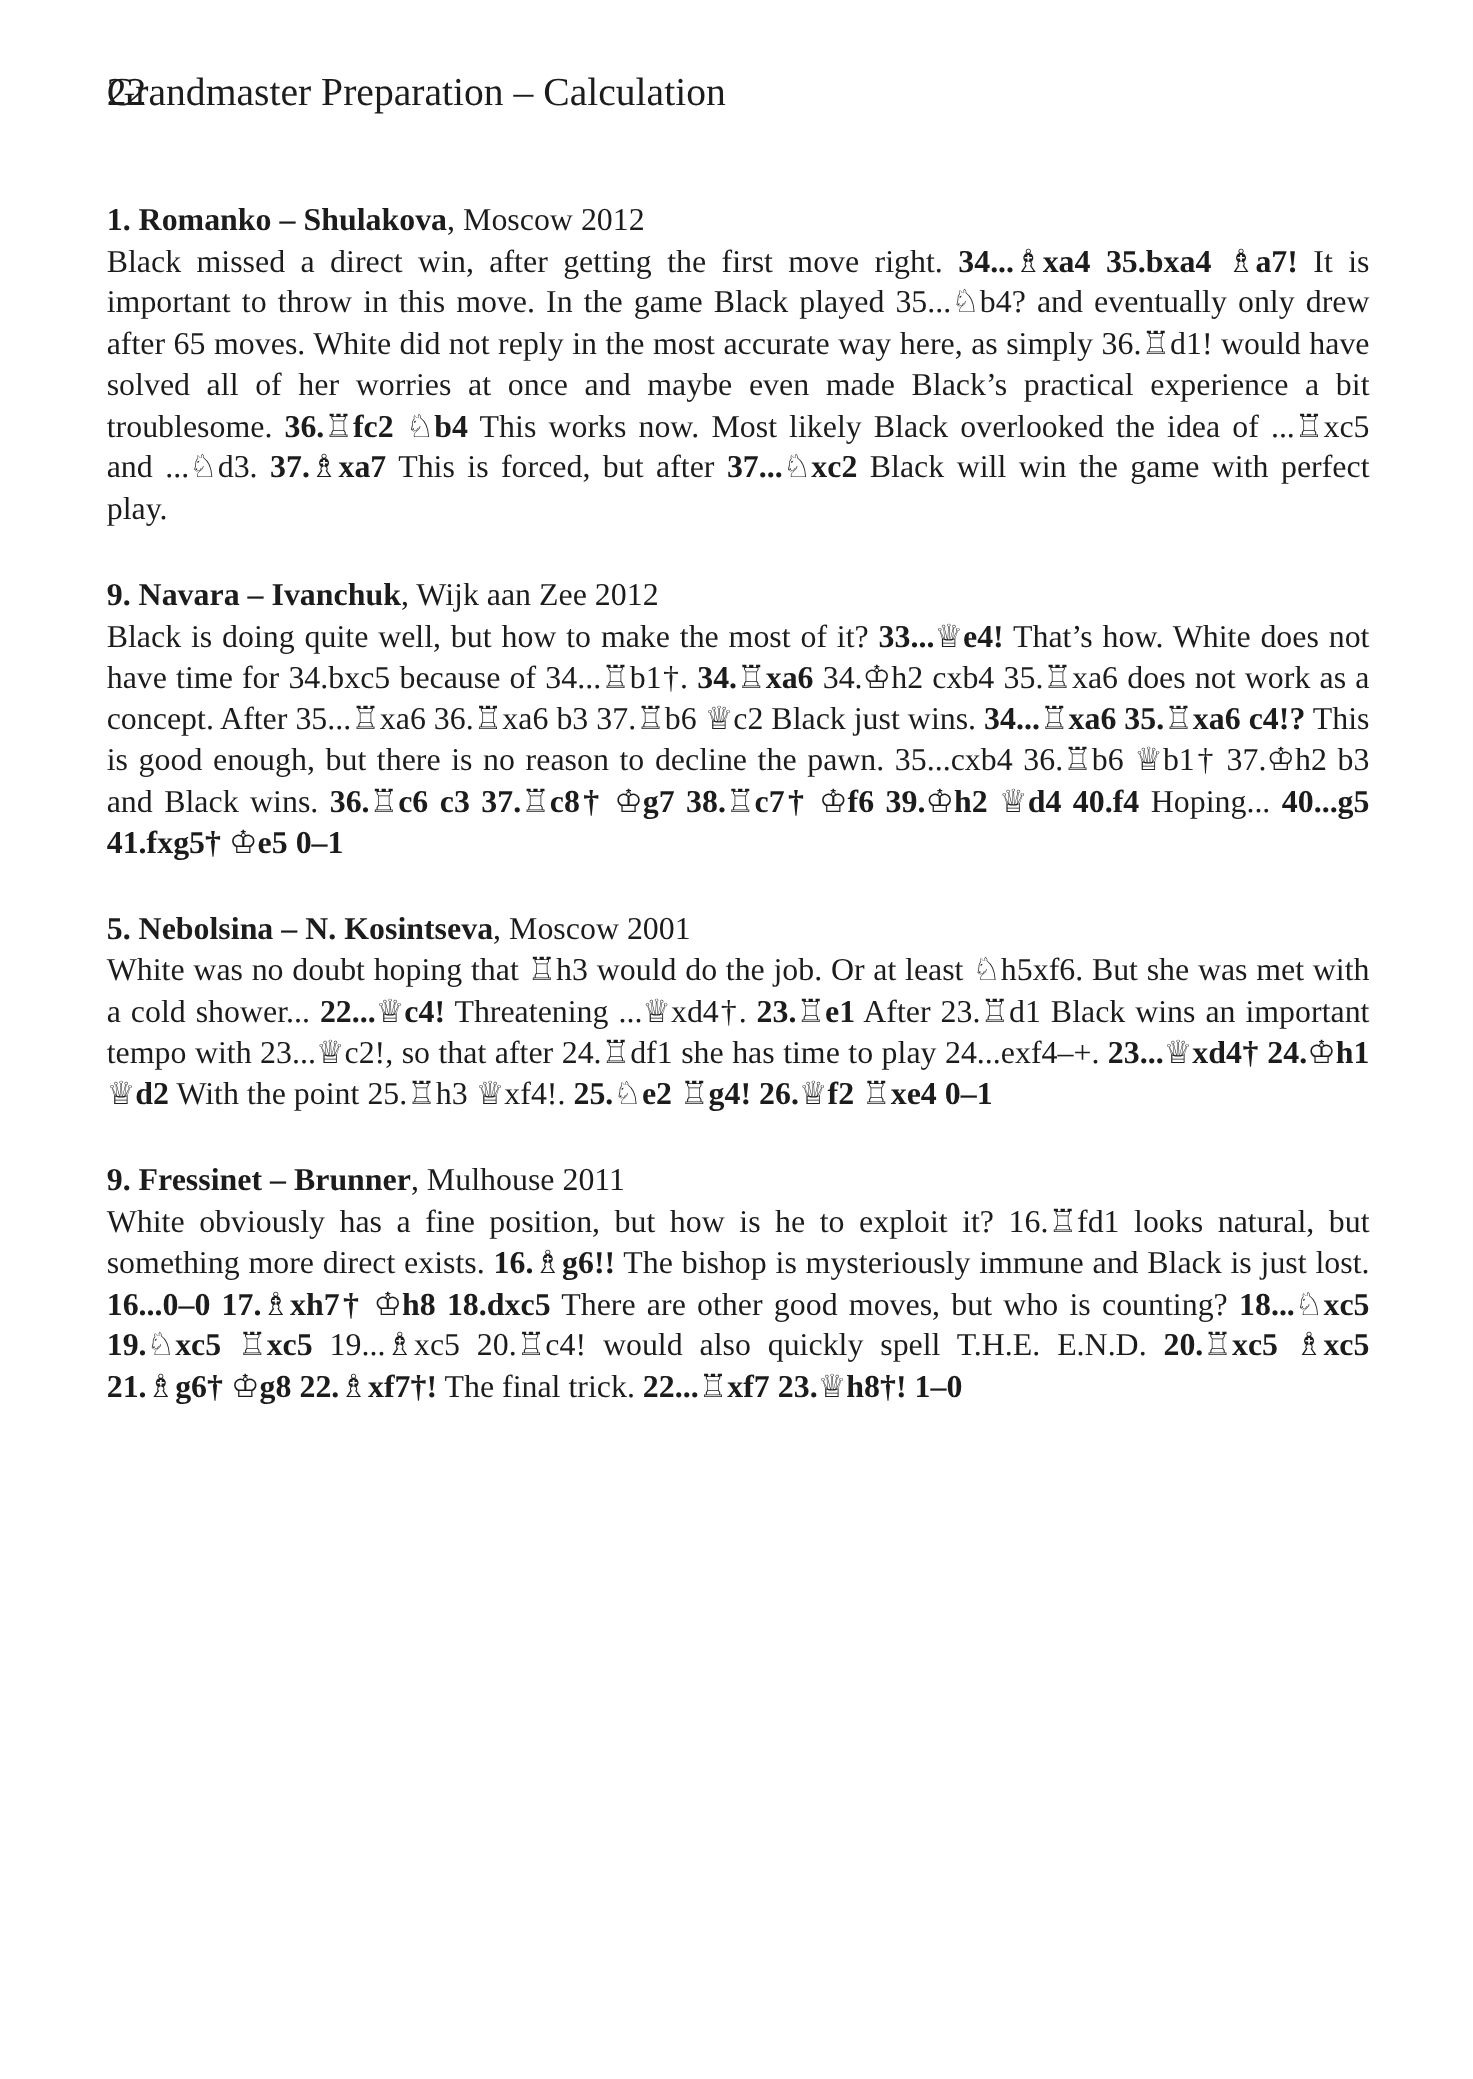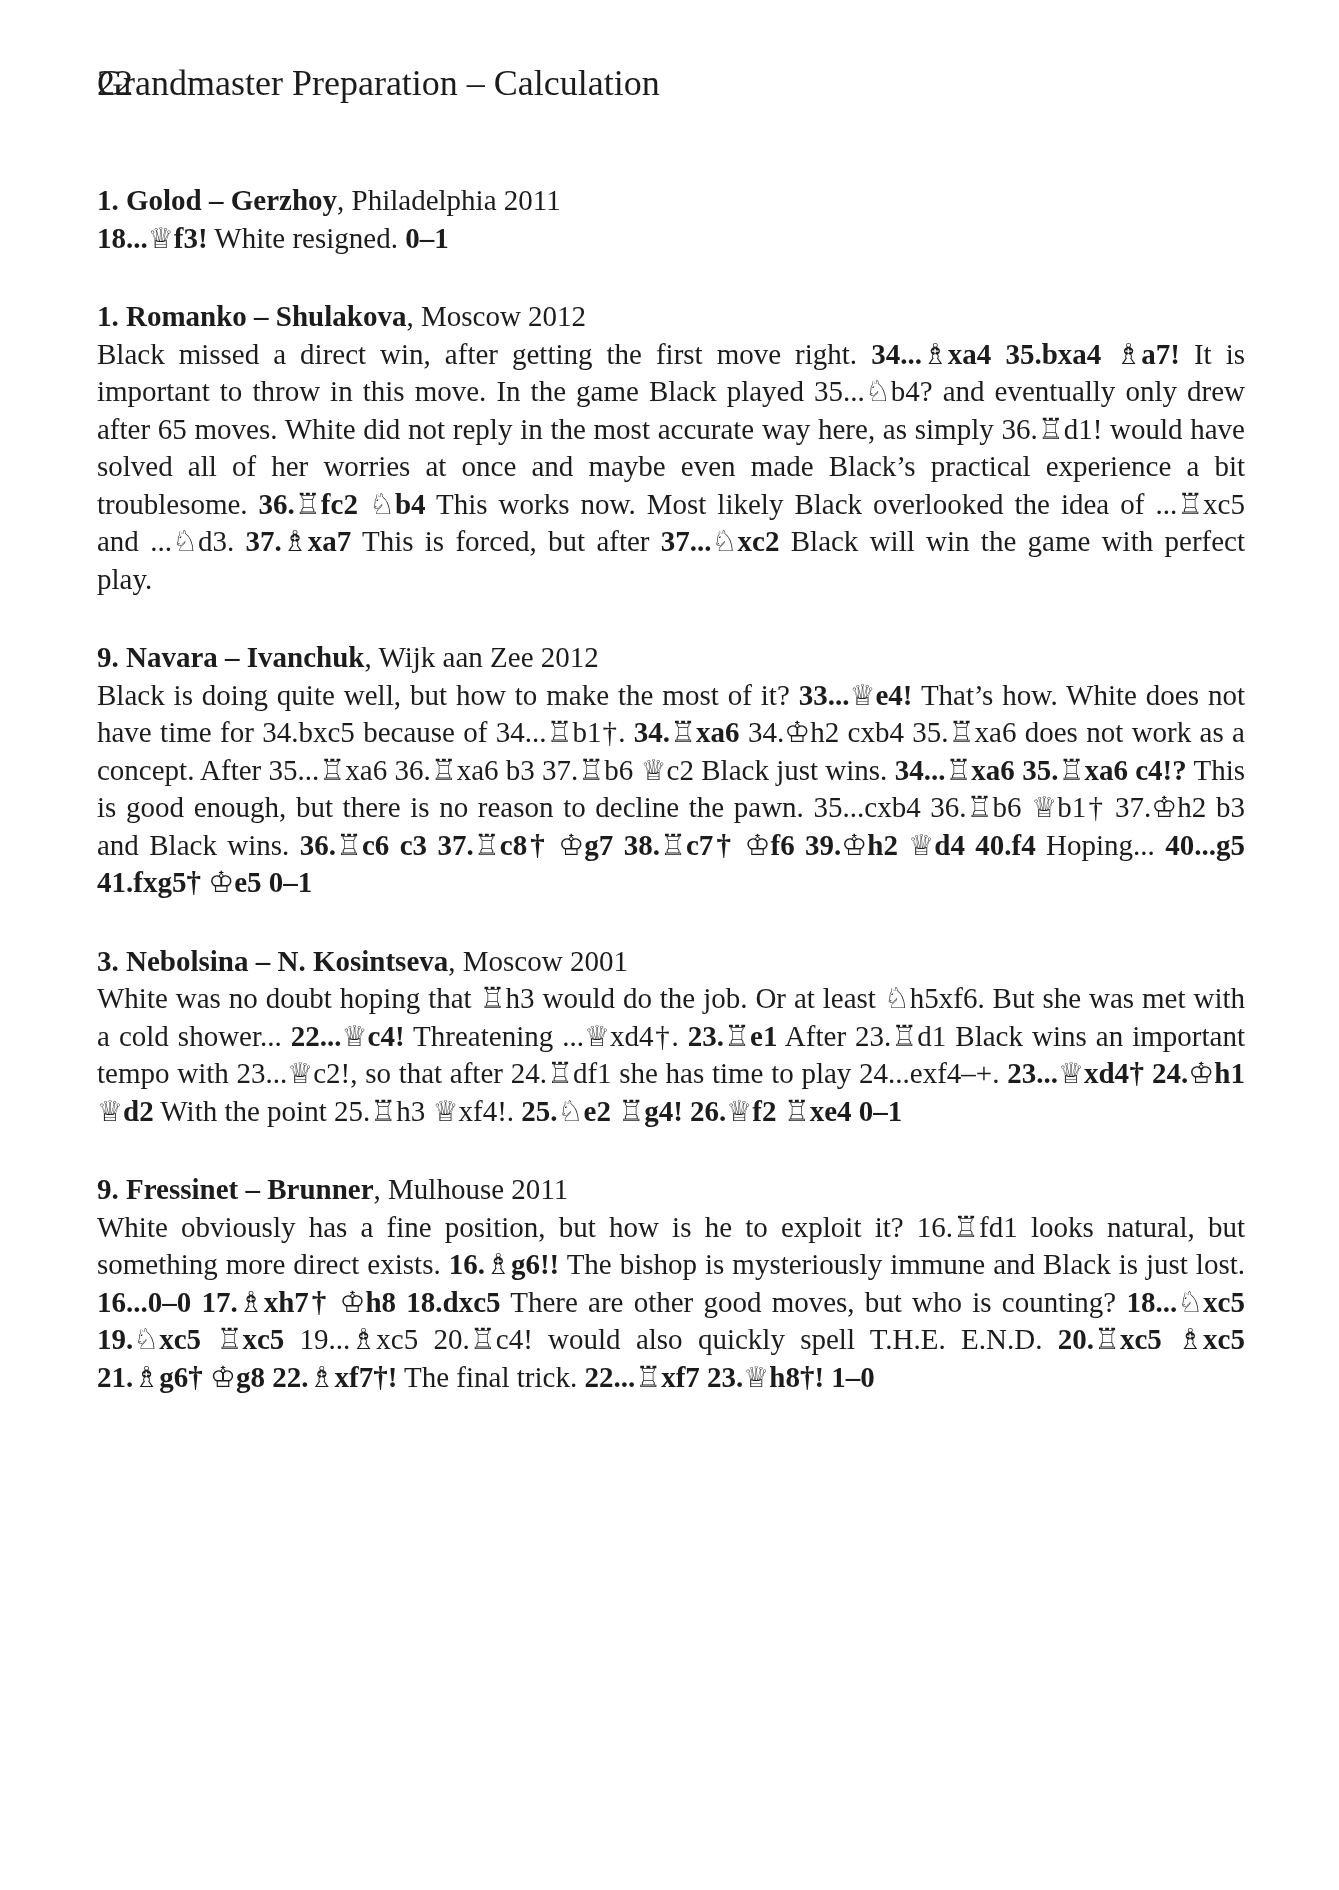--- a/index.html
+++ b/index.html
@@ -63,38 +63,34 @@
 
 <div class="page">
 
   <header class="running-head">
     <span class="pagenum">22</span>
     <span class="running-title">Grandmaster Preparation – Calculation</span>
   </header>
 
   <main class="content">
 
-    <section class="solution">
-      <p class="sol-heading"><b>1. Golod – Gerzhoy</b><span>, Philadelphia 2011</span></p>
-      <p class="sol-text"><b>18...♕f3!</b><span> White resigned. </span><b>0–1</b></p>
-    </section>
 
     <section class="solution">
       <p class="sol-heading"><b>1. Romanko – Shulakova</b><span>, Moscow 2012</span></p>
       <p class="sol-text"><span>Black missed a direct win, after getting the first move right. </span><b>34...♗xa4 35.bxa4 ♗a7!</b><span> It is important to throw in this move. In the game Black played 35...♘b4? and eventually only drew after 65 moves. White did not reply in the most accurate way here, as simply 36.♖d1! would have solved all of her worries at once and maybe even made Black’s practical experience a bit troublesome. </span><b>36.♖fc2 ♘b4</b><span> This works now. Most likely Black overlooked the idea of ...♖xc5 and ...♘d3. </span><b>37.♗xa7</b><span> This is forced, but after </span><b>37...♘xc2</b><span> Black will win the game with perfect play.</span></p>
     </section>
 
 
     <section class="solution">
       <p class="sol-heading"><b>9. Navara – Ivanchuk</b><span>, Wijk aan Zee 2012</span></p>
       <p class="sol-text"><span>Black is doing quite well, but how to make the most of it? </span><b>33...♕e4!</b><span> That’s how. White does not have time for 34.bxc5 because of 34...♖b1†. </span><b>34.♖xa6</b><span> 34.♔h2 cxb4 35.♖xa6 does not work as a concept. After 35...♖xa6 36.♖xa6 b3 37.♖b6 ♕c2 Black just wins. </span><b>34...♖xa6 35.♖xa6 c4!?</b><span> This is good enough, but there is no reason to decline the pawn. 35...cxb4 36.♖b6 ♕b1† 37.♔h2 b3 and Black wins. </span><b>36.♖c6 c3 37.♖c8† ♔g7 38.♖c7† ♔f6 39.♔h2 ♕d4 40.f4</b><span> Hoping... </span><b>40...g5 41.fxg5† ♔e5 0–1</b></p>
     </section>
 
     <section class="solution">
-      <p class="sol-heading"><b>3. Nebolsina – N. Kosintseva</b><span>, Moscow 2001</span></p>
+      <p class="sol-heading"><b>5. Nebolsina – N. Kosintseva</b><span>, Moscow 2001</span></p>
       <p class="sol-text"><span>White was no doubt hoping that ♖h3 would do the job. Or at least ♘h5xf6. But she was met with a cold shower... </span><b>22...♕c4!</b><span> Threatening ...♕xd4†. </span><b>23.♖e1</b><span> After 23.♖d1 Black wins an important tempo with 23...♕c2!, so that after 24.♖df1 she has time to play 24...exf4–+. </span><b>23...♕xd4† 24.♔h1 ♕d2</b><span> With the point 25.♖h3 ♕xf4!. </span><b>25.♘e2 ♖g4! 26.♕f2 ♖xe4 0–1</b></p>
     </section>
 
     <section class="solution">
       <p class="sol-heading"><b>9. Fressinet – Brunner</b><span>, Mulhouse 2011</span></p>
       <p class="sol-text"><span>White obviously has a fine position, but how is he to exploit it? 16.♖fd1 looks natural, but something more direct exists. </span><b>16.♗g6!!</b><span> The bishop is mysteriously immune and Black is just lost. </span><b>16...0–0 17.♗xh7† ♔h8 18.dxc5</b><span> There are other good moves, but who is counting? </span><b>18...♘xc5 19.♘xc5 ♖xc5</b><span> 19...♗xc5 20.♖c4! would also quickly spell T.H.E. E.N.D. </span><b>20.♖xc5 ♗xc5 21.♗g6† ♔g8 22.♗xf7†!</b><span> The final trick. </span><b>22...♖xf7 23.♕h8†! 1–0</b></p>
     </section>
 
   </main>
 </div>

